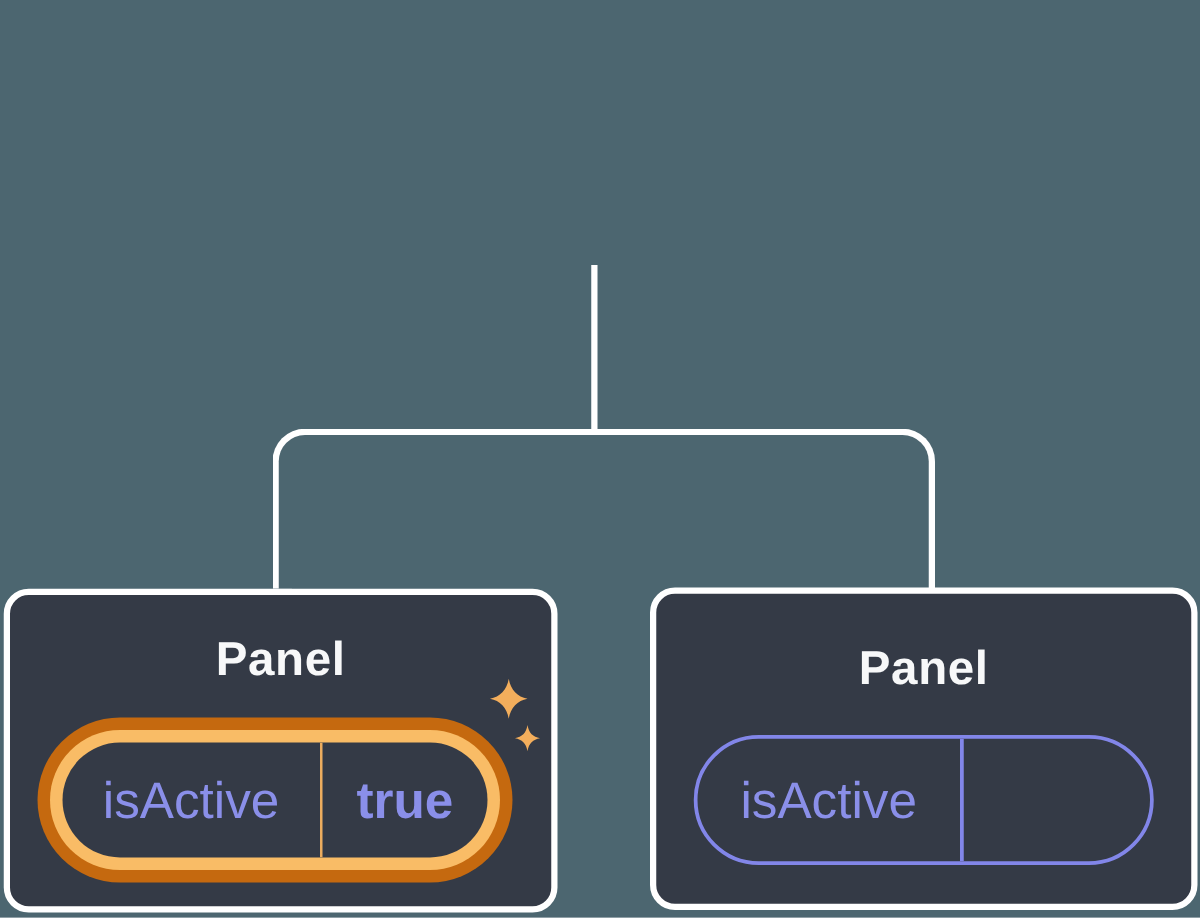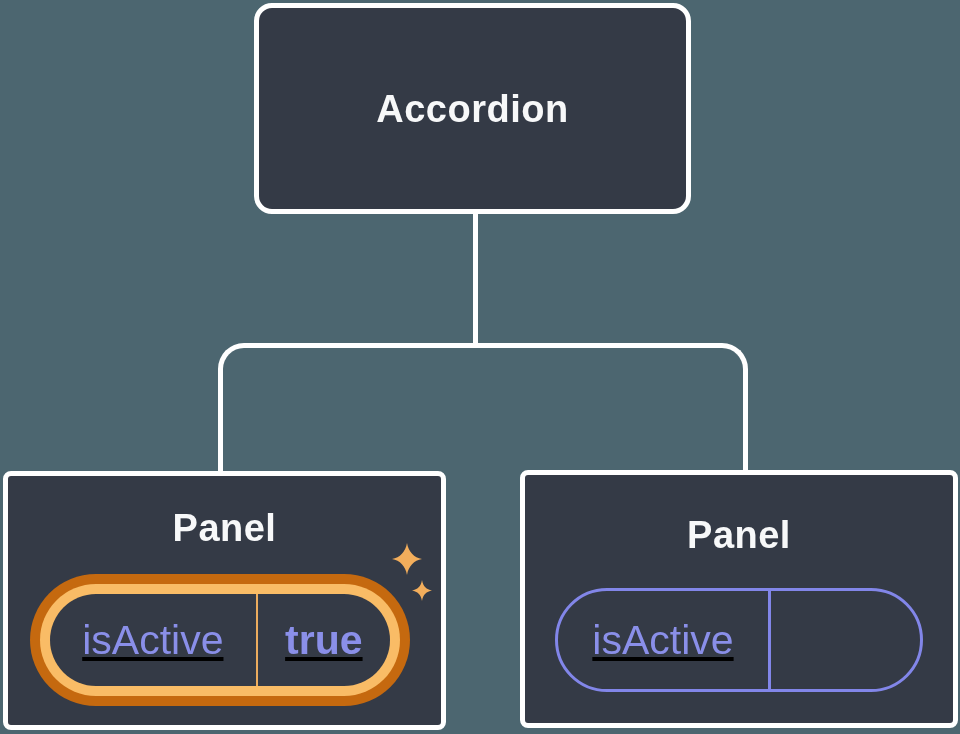--- a/index.html
+++ b/index.html
@@ -19,21 +19,21 @@
   .node-title{
     color:#F7F8F9;font-size:38px;font-weight:600;letter-spacing:.5px;line-height:38px;
   }
   .stem{
     position:absolute;left:473px;top:212px;width:5px;height:136px;background:#FFFFFF;
   }
   .bracket{
     position:absolute;left:218px;top:343px;width:530px;height:128px;box-sizing:border-box;
     border:5px solid #FFFFFF;border-bottom:none;border-radius:26px 26px 0 0;
   }
-  .panel{border-radius:8px;}
+  .panel{border-radius:20px;}
   .panel-left{left:3px;top:471px;width:443px;height:259px;}
   .panel-right{left:520px;top:470px;width:438px;height:258px;}
   .panel-title{
     position:absolute;left:0;width:100%;text-align:center;
   }
   .panel-left .panel-title{top:33px;}
   .panel-right .panel-title{top:41px;}
 
   
   .pill-active{
@@ -41,21 +41,21 @@
     background:#C5690F;border-radius:66px;padding:10px;
   }
   .pill-active-mid{
     width:100%;height:100%;box-sizing:border-box;
     background:#F9BC66;border-radius:56px;padding:10px;
   }
   .pill-active-inner{
     width:100%;height:100%;background:#343A46;border-radius:46px;
     display:flex;align-items:stretch;overflow:hidden;
   }
-  .pill-sec{display:flex;align-items:center;justify-content:center;text-decoration:underline;}
+  .pill-sec{display:flex;align-items:center;justify-content:center;}
   .pill-active-inner .sec-left{flex:0 0 60.5%;}
   .sec-right{flex:1 1 auto;}
   .pill-divider-active{flex:0 0 2px;background:#ECAC5E;}
 
   
   .pill-inactive{
     position:absolute;left:30px;top:113px;width:368px;height:104px;box-sizing:border-box;
     border:3px solid #8286E9;border-radius:52px;
     display:flex;align-items:stretch;overflow:hidden;
   }
@@ -69,23 +69,20 @@
   .sparkles{position:absolute;left:382px;top:64px;width:46px;height:64px;z-index:3;}
 </style>
 </head>
 <body>
 
 <div class="canvas">
 
   <div class="stem"></div>
   <div class="bracket"></div>
 
-  <div class="node accordion">
-    <span class="node-title">Accordion</span>
-  </div>
 
   <div class="node panel panel-left">
     <div class="panel-title node-title">Panel</div>
 
     <div class="pill-active">
       <div class="pill-active-mid">
         <div class="pill-active-inner">
           <div class="pill-sec sec-left">
             <span class="pill-key">isActive</span>
           </div>

